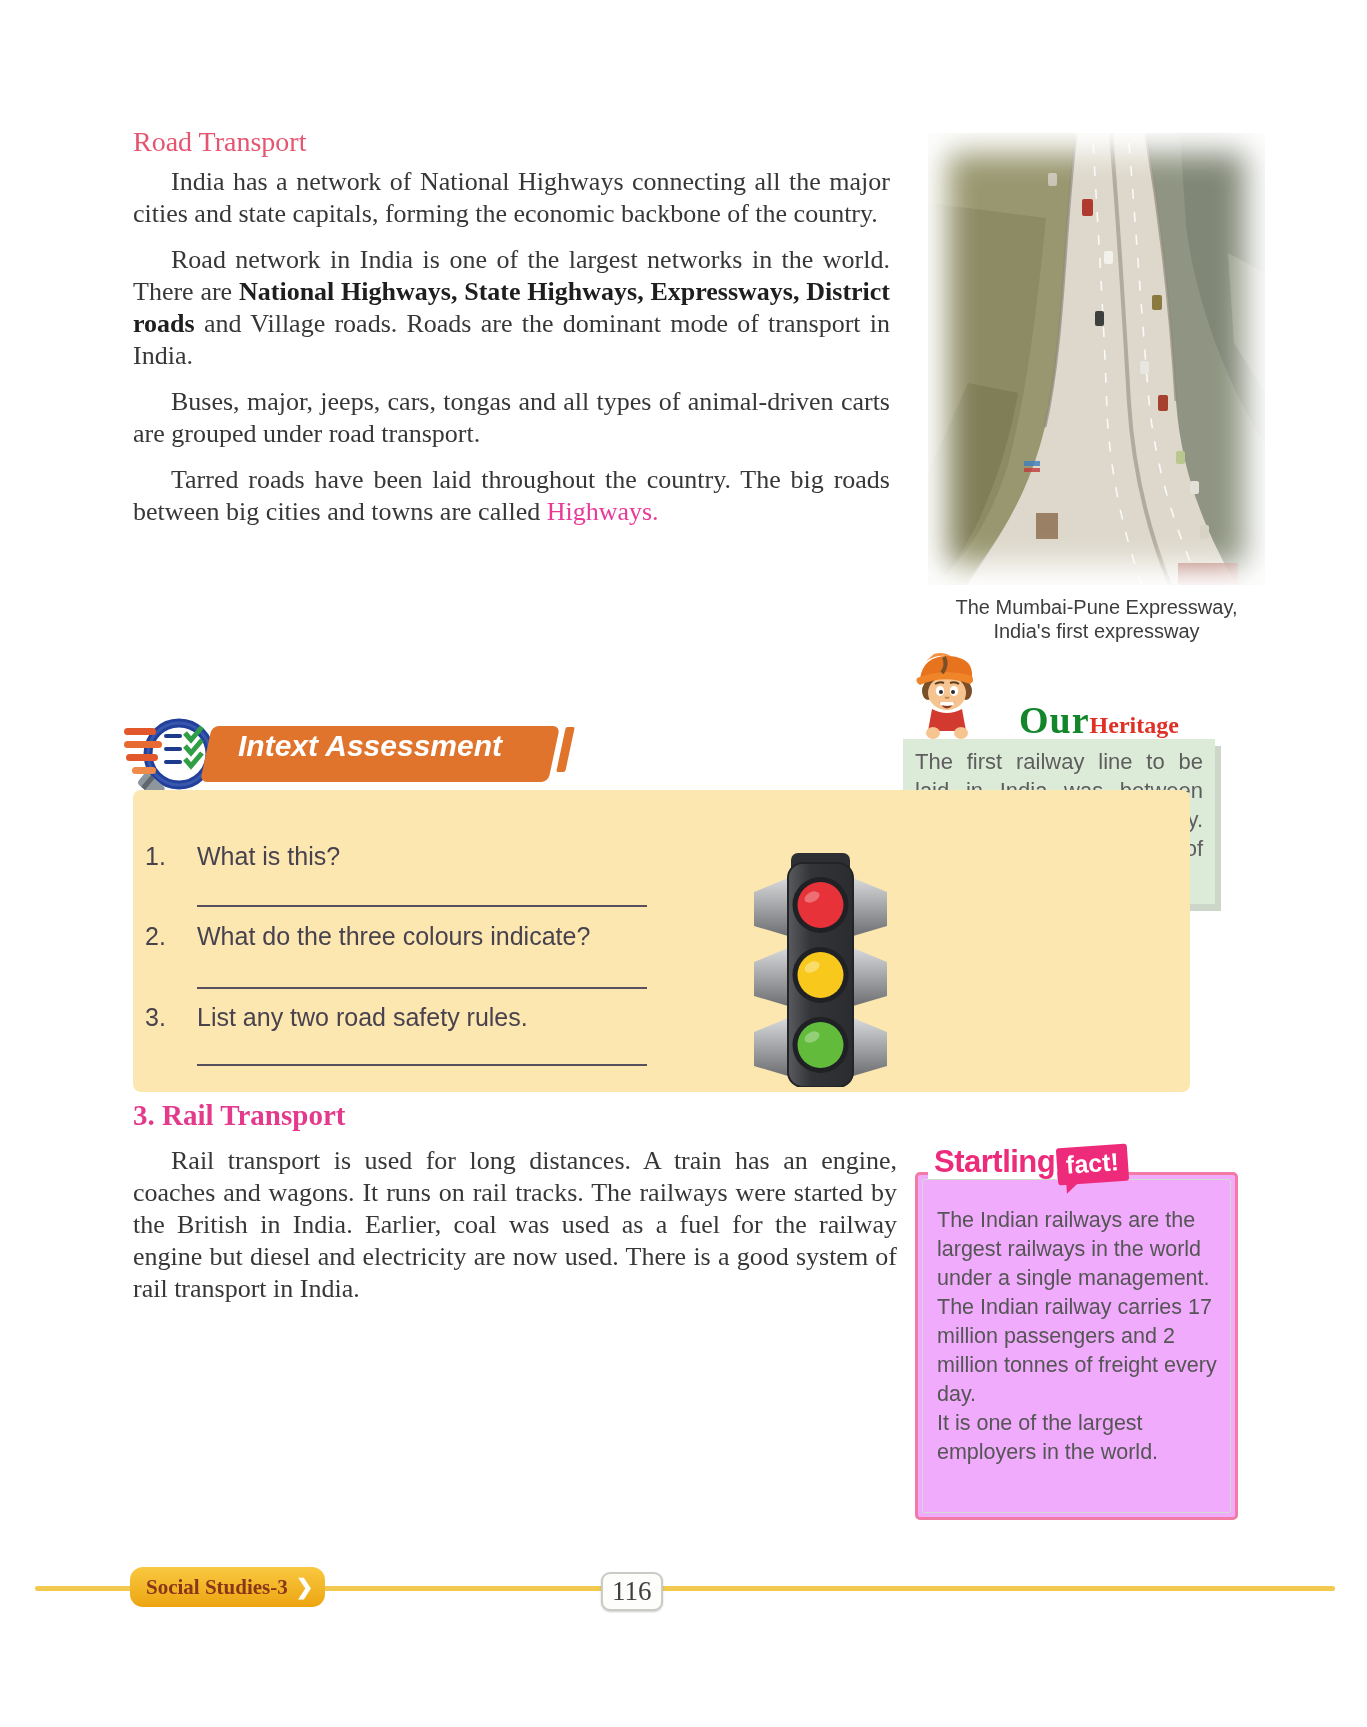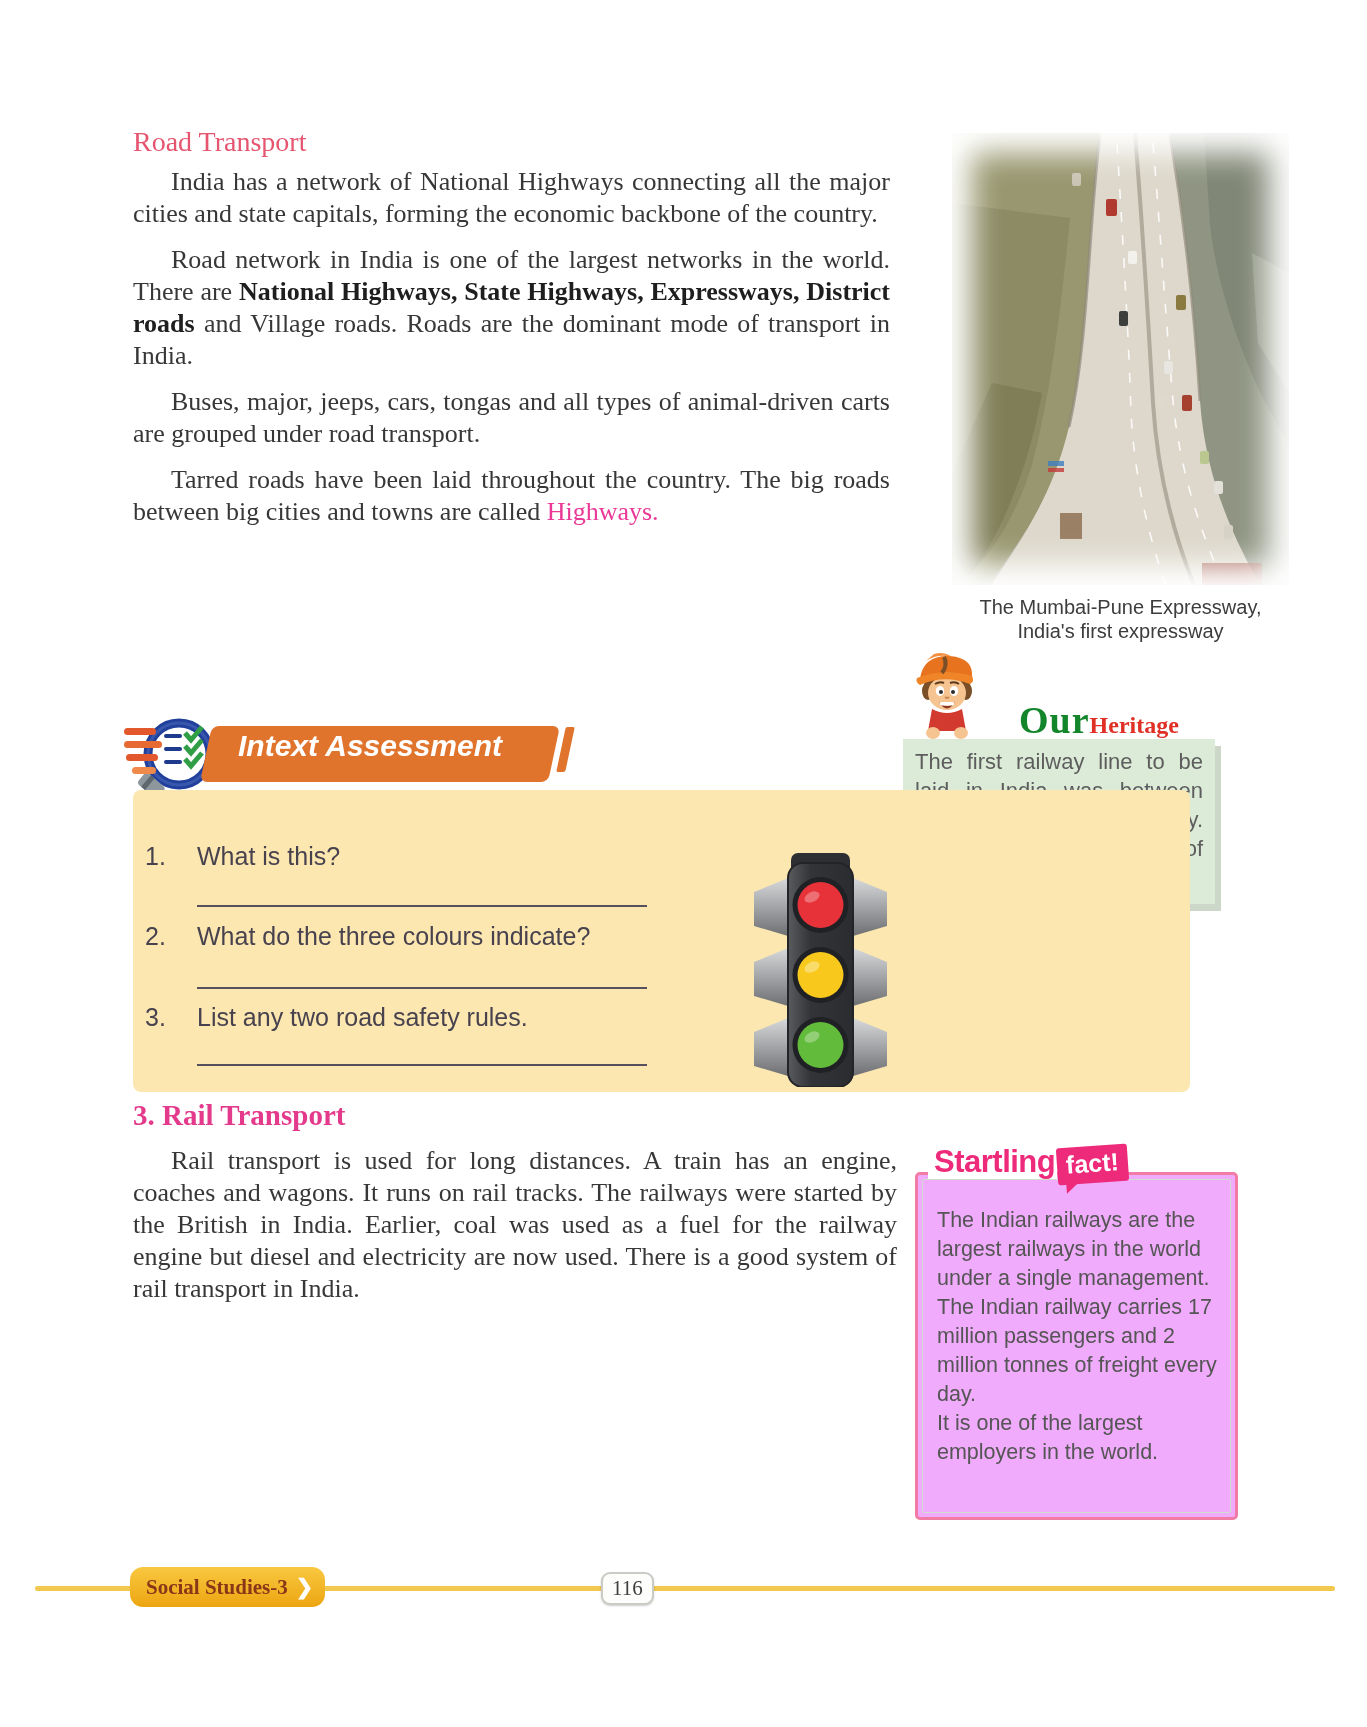--- a/index.html
+++ b/index.html
@@ -12,21 +12,21 @@
 
   
   .road-col { position:absolute; left:133px; top:166px; width:765px; }
   .rail-col { position:absolute; left:133px; top:1145px; width:772px; }
   p.body { font-size:26px; line-height:32px; color:#373737; text-align:justify;
            text-indent:38px; margin:0 8px 14px 0; }
   .bold-inline { font-weight:bold; color:#1e1e1e; }
   .pink-link { color:#ea3897; }
 
   
-  .photo-wrap { position:absolute; left:952px; top:133px; width:337px; }
+  .photo-wrap { position:absolute; left:928px; top:133px; width:337px; }
   .photo { position:relative; width:337px; height:452px; background:#b5b8ab; }
   .photo svg { display:block; }
   .vignette { position:absolute; left:0; top:0; right:0; bottom:0;
               box-shadow: inset 0 0 30px 20px #ffffff; pointer-events:none; }
   .caption { margin:10px auto 0; width:310px; font-family:"Liberation Sans", sans-serif;
              font-size:20px; line-height:24px; color:#3d3d3d; text-align:center; }
 
   
   .heritage-boy { position:absolute; left:906px; top:647px; }
   .heritage-title { position:absolute; left:992px; top:698px; white-space:nowrap; }
@@ -79,21 +79,21 @@
   
   .footer-line { position:absolute; left:35px; top:1586px; width:1300px; height:5px;
                  background:#f2c84e; border-radius:3px; }
   .book-pill { position:absolute; left:130px; top:1567px; height:40px; box-sizing:border-box;
                padding:0 12px 0 16px; background:linear-gradient(#f9c840,#eca511);
                border-radius:13px; display:flex; align-items:center; gap:8px;
                font-size:21px; font-weight:bold; color:#8a3618; }
   .pill-chevron { color:#ffffff; font-size:21px; font-weight:bold; font-family:"Liberation Sans", sans-serif; }
   .page-badge { position:absolute; left:601px; top:1572px; background:#fdfdfb;
                 border:2px solid #cbcbc6; border-radius:9px; padding:2px 9px;
-                font-size:21px; color:#3f3f3f; box-shadow:0 1px 2px rgba(0,0,0,0.2); }
+                font-size:27px; color:#3f3f3f; box-shadow:0 1px 2px rgba(0,0,0,0.2); }
 </style>
 </head>
 <body>
 
 <div class="page">
 
   <div class="road-heading">Road Transport</div>
 
   <div class="road-col">
     <p class="body"><span>India has a network of National Highways connecting all the major cities and state capitals, forming the economic backbone of the country.</span></p>

